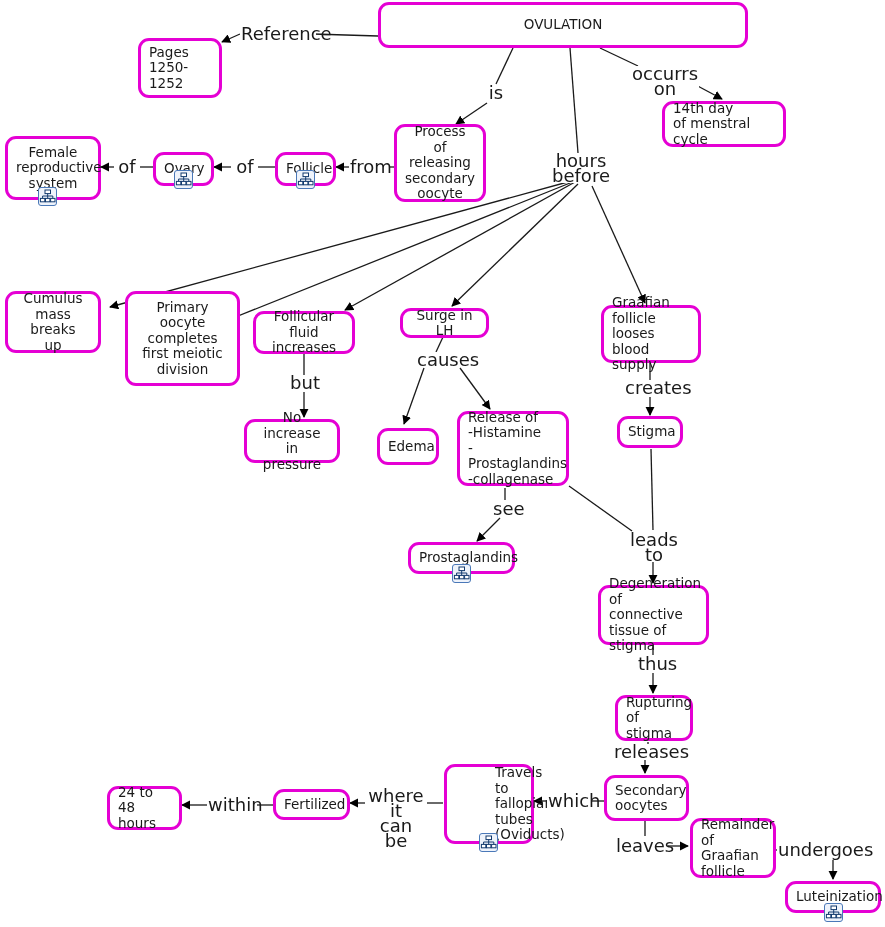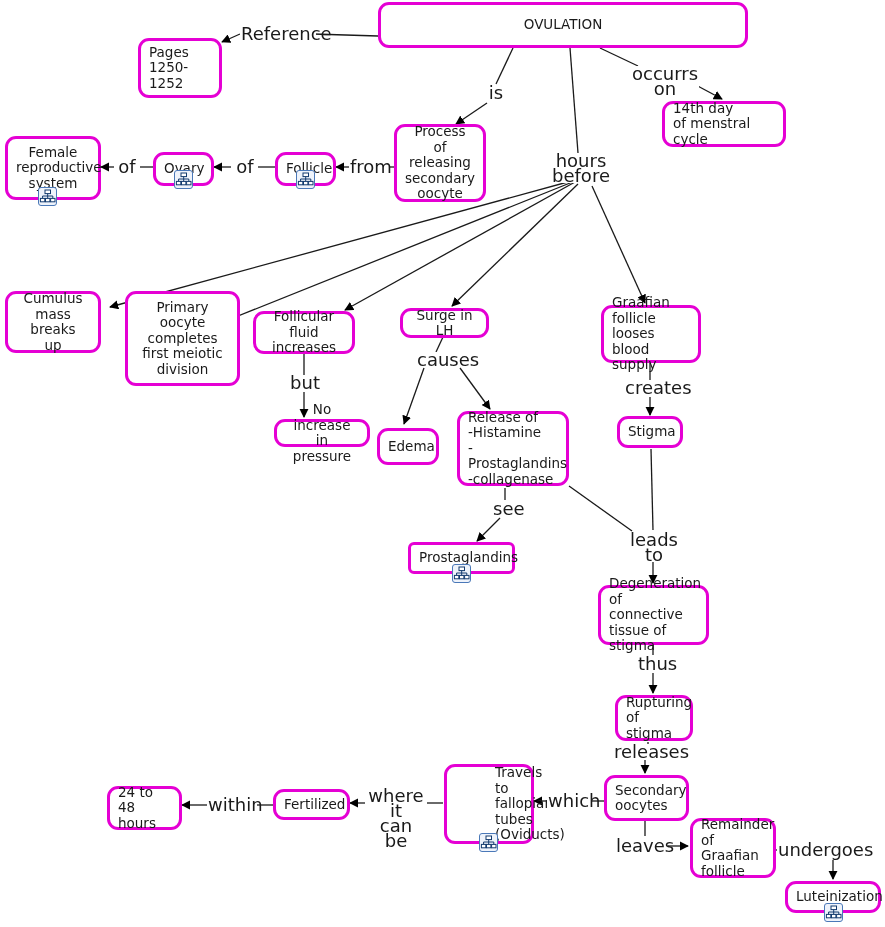--- a/index.html
+++ b/index.html
@@ -226,41 +226,41 @@
 completes
 first meiotic
 division</span>
   </div>
 
   <div class="node center" style="left:253px; top:311px; width:102px; height:43px;">
     <span class="txt">Follicular fluid
 increases</span>
   </div>
 
-  <div class="node center" style="left:274px; top:419px; width:96px; height:28px;">
+  <div class="node center" style="left:244px; top:419px; width:96px; height:44px;">
     <span class="txt">No increase
 in pressure</span>
   </div>
 
   <div class="node center" style="left:400px; top:308px; width:89px; height:30px;">
     <span class="txt">Surge in LH</span>
   </div>
 
   <div class="node center" style="left:377px; top:428px; width:62px; height:37px;">
     <span class="txt">Edema</span>
   </div>
 
   <div class="node left" style="left:457px; top:411px; width:112px; height:75px;">
     <span class="txt">Release of
 -Histamine
 -Prostaglandins
 -collagenase</span>
   </div>
 
-  <div class="node center" style="left:408px; top:542px; width:107px; height:32px;border-radius:6px;">
+  <div class="node center" style="left:408px; top:542px; width:107px; height:32px;">
     <span class="txt">Prostaglandins</span>
   </div>
   <span class="cmap-badge" style="left:452px; top:564px;">
     <svg width="17" height="17" viewBox="0 0 17 17">
       <rect x="6" y="2" width="5.5" height="3.6" fill="#fff" stroke="#123a6e" stroke-width="1"></rect>
       <path d="M8.7 5.6 V8 M3.6 8 H13.8 M3.6 8 V10.4 M8.7 8 V10.4 M13.8 8 V10.4" stroke="#123a6e" stroke-width="1" fill="none"></path>
       <rect x="1.4" y="10.4" width="4.4" height="3.4" fill="#fff" stroke="#123a6e" stroke-width="1"></rect>
       <rect x="6.5" y="10.4" width="4.4" height="3.4" fill="#fff" stroke="#123a6e" stroke-width="1"></rect>
       <rect x="11.6" y="10.4" width="4.4" height="3.4" fill="#fff" stroke="#123a6e" stroke-width="1"></rect>
     </svg>

